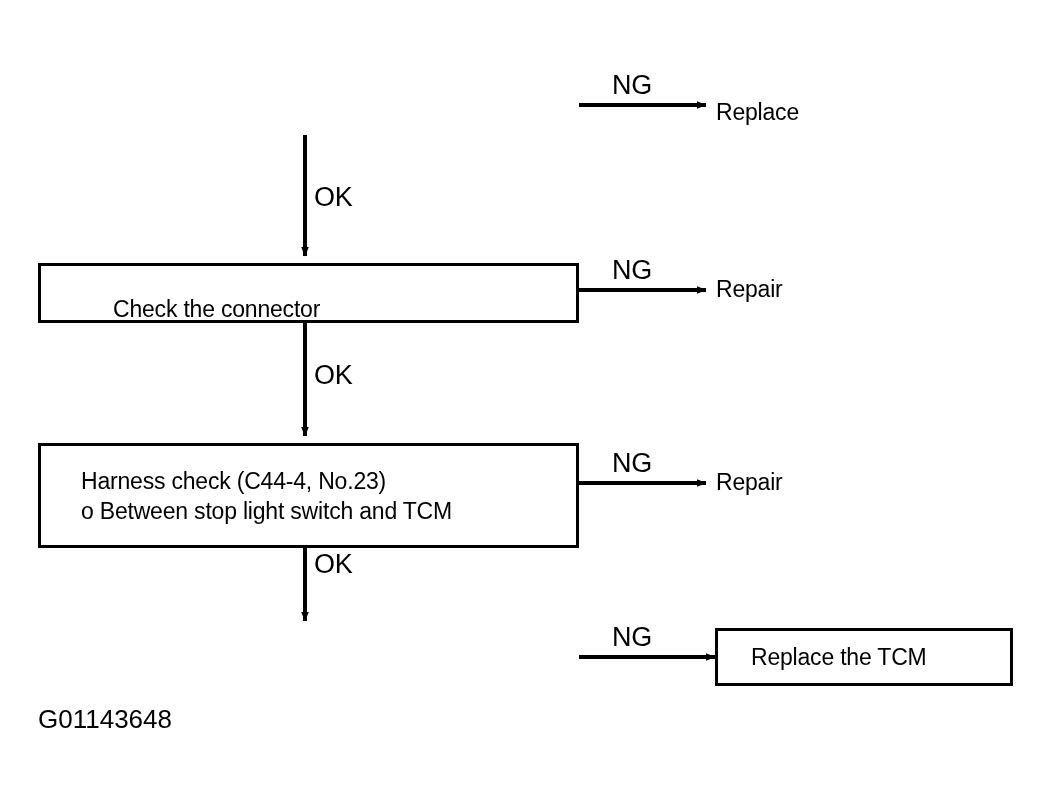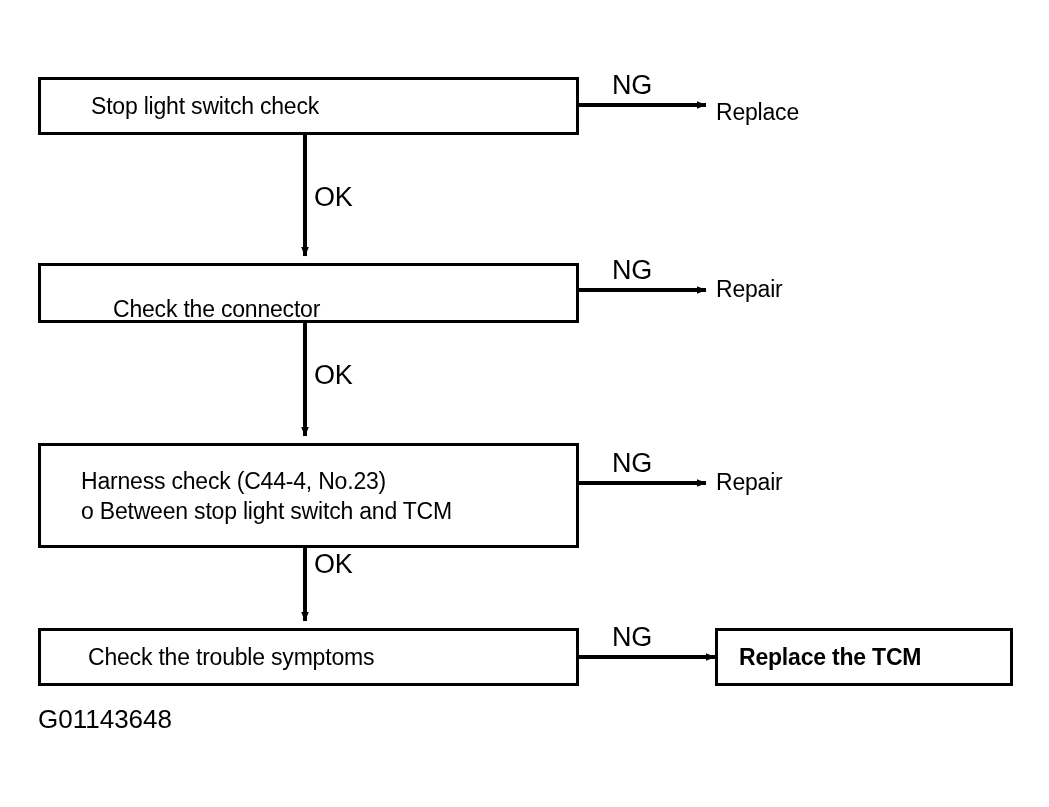--- a/index.html
+++ b/index.html
@@ -97,39 +97,33 @@
       <line x1="579" y1="290" x2="706" y2="290" stroke="#000000" stroke-width="4" marker-end="url(#ah)"></line>
     </g>
     <g>
       <line x1="579" y1="483" x2="706" y2="483" stroke="#000000" stroke-width="4" marker-end="url(#ah)"></line>
     </g>
     <g>
       <line x1="579" y1="657" x2="715" y2="657" stroke="#000000" stroke-width="4" marker-end="url(#ah)"></line>
     </g>
   </svg>
 
-  <div class="box" style="left:38px; top:77px; width:541px; height:58px;">
-    <div class="box-text" style="padding-left:50px;">Stop light switch check</div>
-  </div>
 
   <div class="box" style="left:38px; top:263px; width:541px; height:60px;">
     <div class="box-text" style="padding-left:72px;margin-top:32px;">Check the connector</div>
   </div>
 
   <div class="box" style="left:38px; top:443px; width:541px; height:105px;">
     <div class="box-text" style="padding-left:40px;">Harness check (C44-4, No.23)</div>
     <div class="box-text" style="padding-left:40px;">o Between stop light switch and TCM</div>
   </div>
 
-  <div class="box" style="left:38px; top:628px; width:541px; height:58px;">
-    <div class="box-text" style="padding-left:47px;">Check the trouble symptoms</div>
-  </div>
 
   <div class="box" style="left:715px; top:628px; width:298px; height:58px;">
-    <div class="box-text" style="padding-left:21px;font-weight:bold;">Replace the TCM</div>
+    <div class="box-text" style="padding-left:33px;">Replace the TCM</div>
   </div>
 
   <div class="edge-label" style="left:612px; top:74px;">NG</div>
   <div class="edge-label" style="left:612px; top:259px;">NG</div>
   <div class="edge-label" style="left:612px; top:452px;">NG</div>
   <div class="edge-label" style="left:612px; top:626px;">NG</div>
 
   <div class="edge-label" style="left:314px; top:186px;">OK</div>
   <div class="edge-label" style="left:314px; top:364px;">OK</div>
   <div class="edge-label" style="left:314px; top:553px;">OK</div>

